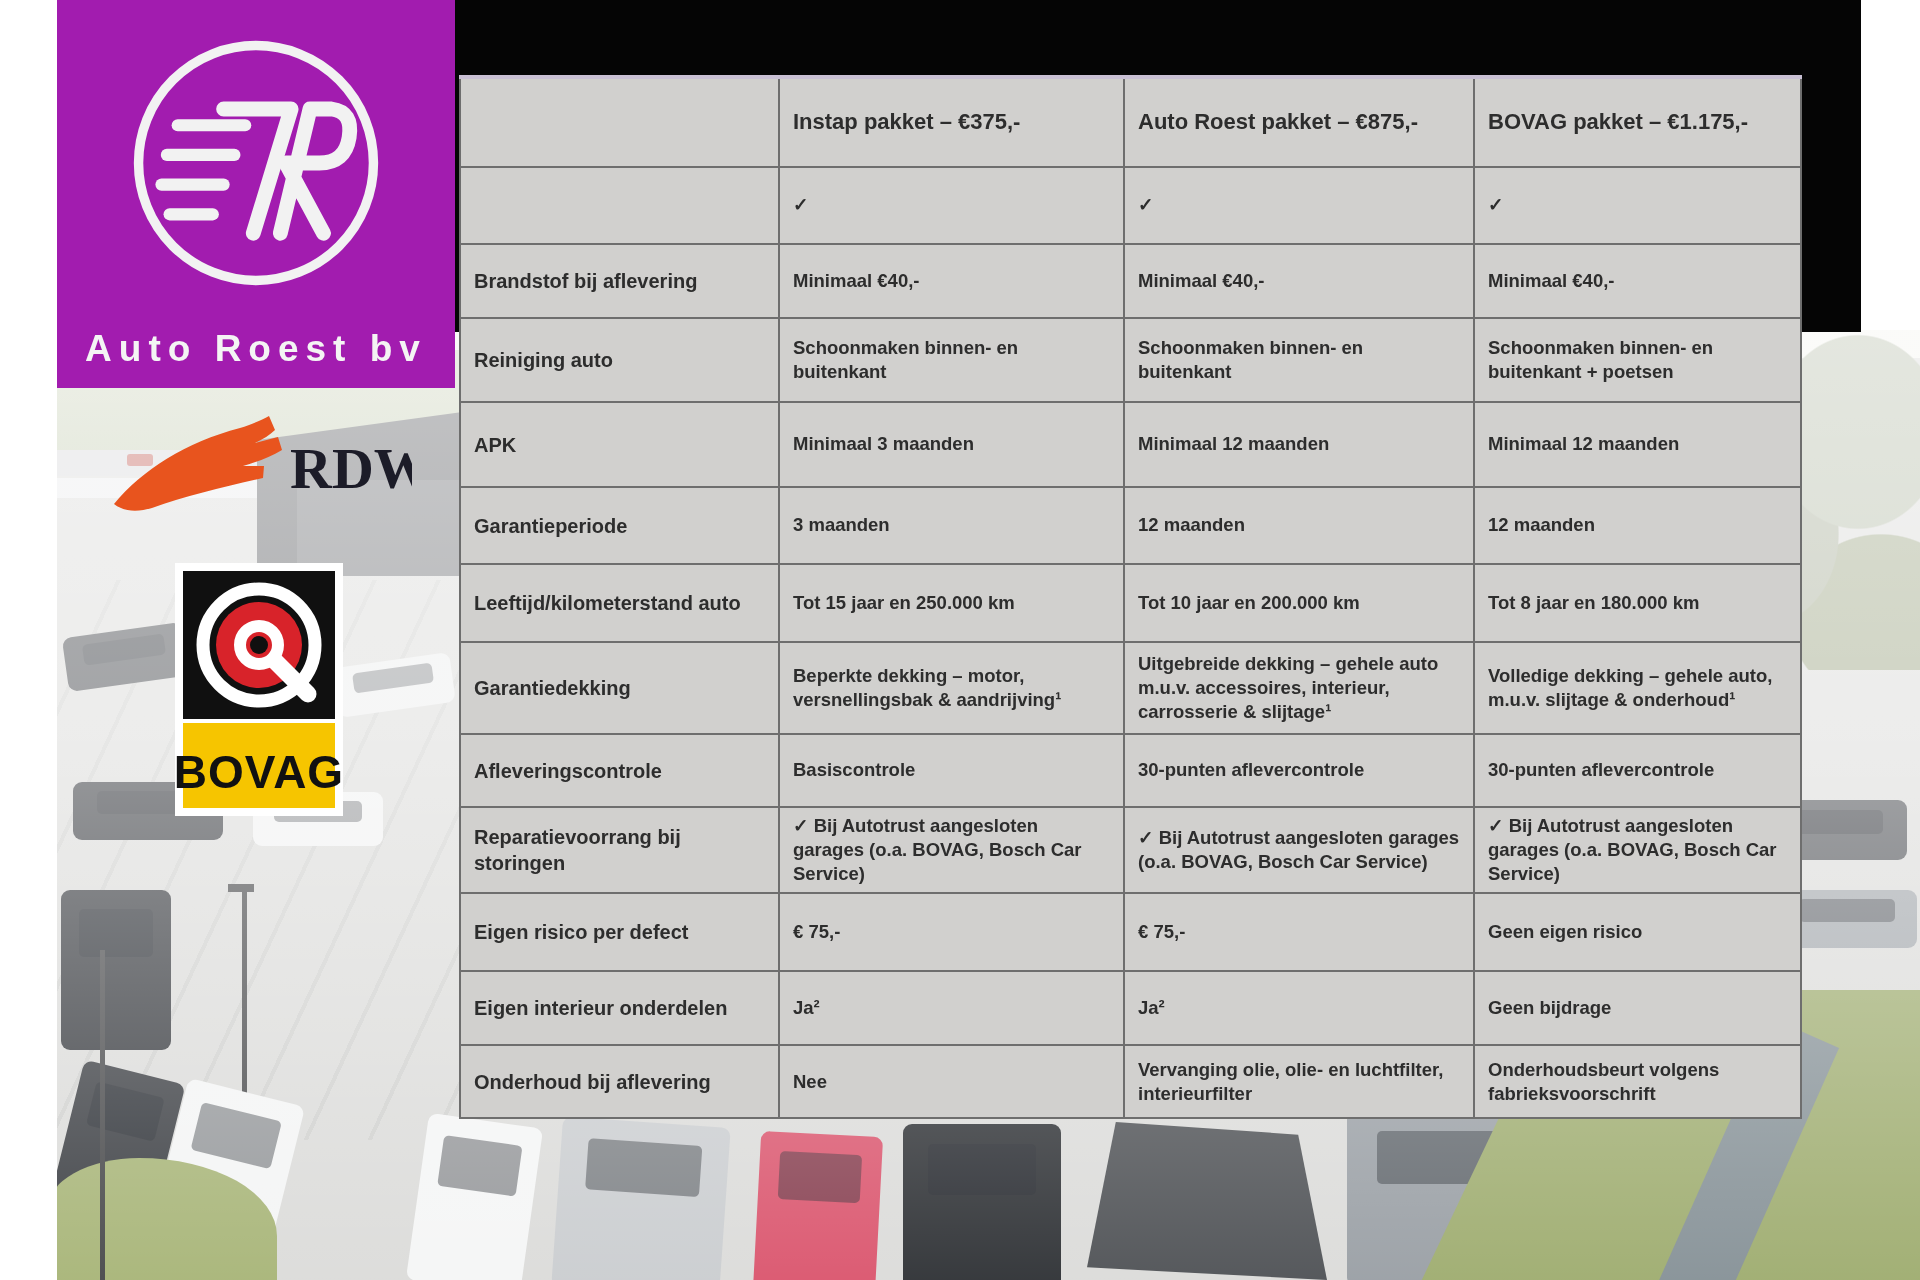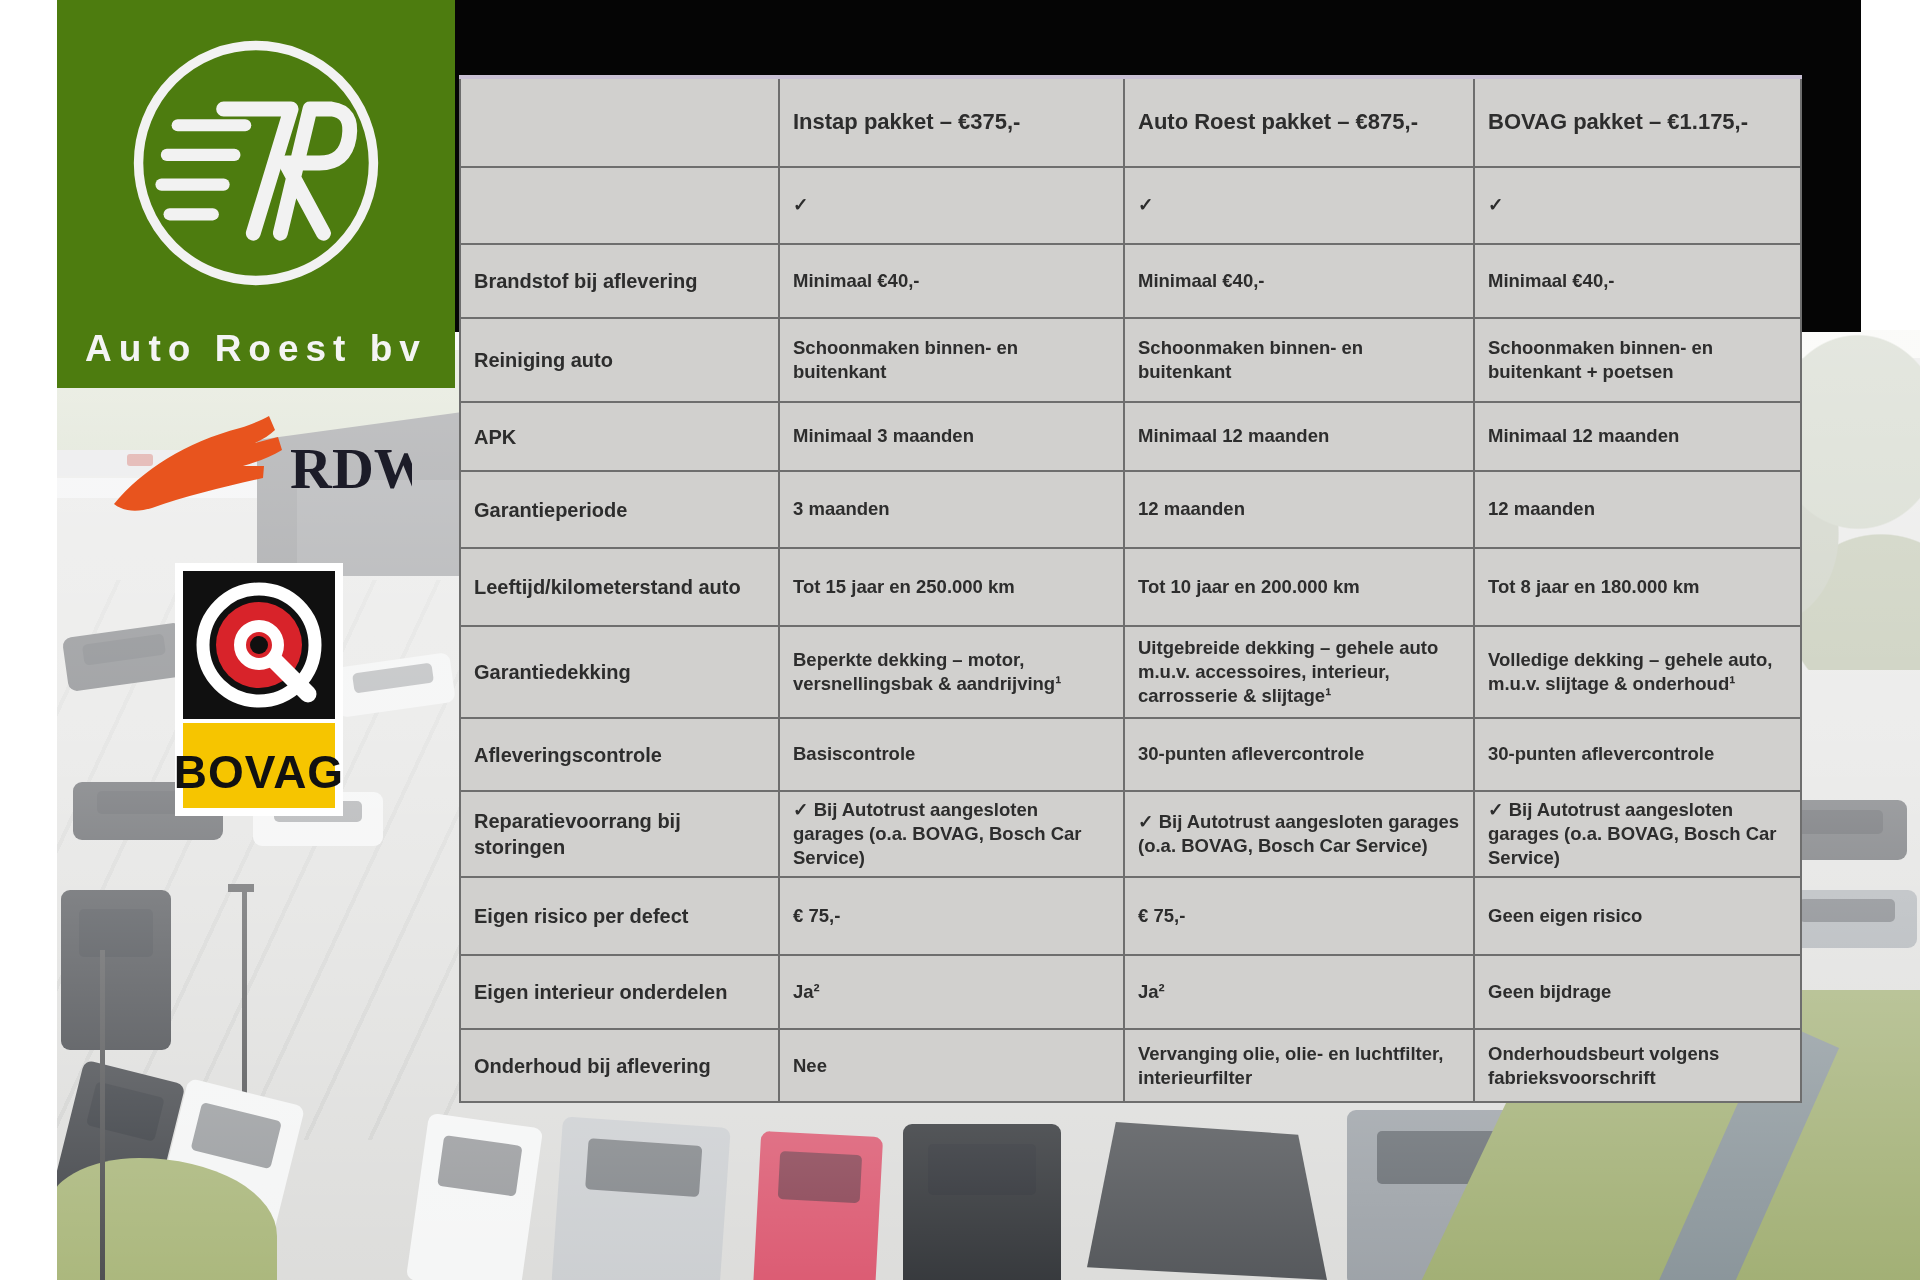--- a/index.html
+++ b/index.html
@@ -40,21 +40,21 @@
     background:rgba(22,27,33,.45);border-radius:5px;}
   .car.v::before{top:12%;height:30%;}
   .canopy{left:1030px;top:792px;width:240px;height:158px;background:#43464a;
     clip-path:polygon(12% 0, 88% 8%, 100% 100%, 0 92%);}
 
   .photo::after{content:"";position:absolute;inset:0;
     background:linear-gradient(rgba(255,255,255,.65), rgba(255,255,255,.52) 42%, rgba(255,255,255,.30) 74%, rgba(255,255,255,.10));}
 
   
   .black-band{position:absolute;left:57px;top:0;width:1804px;height:332px;background:#050505;}
-  .logo-box{position:absolute;left:57px;top:0;width:398px;height:388px;background:#4d7c0f;}
+  .logo-box{position:absolute;left:57px;top:0;width:398px;height:388px;background:#a21caf;}
   .logo-box svg{position:absolute;left:64px;top:28px;}
   .company-name{position:absolute;left:0;right:0;bottom:18px;text-align:center;color:#f4f4f4;
     font-size:37px;font-weight:bold;letter-spacing:7px;}
 
   
   .rdw{position:absolute;left:112px;top:416px;width:300px;height:100px;}
   .bovag{position:absolute;left:175px;top:563px;width:168px;height:253px;}
   .bosch{position:absolute;left:158px;top:874px;width:202px;height:202px;}
 
   
@@ -178,21 +178,21 @@
           <td class="val">Minimaal €40,-</td>
           <td class="val">Minimaal €40,-</td>
           <td class="val">Minimaal €40,-</td>
         </tr>
         <tr style="height: 84px;">
           <td class="lbl">Reiniging auto</td>
           <td class="val">Schoonmaken binnen- en buitenkant</td>
           <td class="val">Schoonmaken binnen- en buitenkant</td>
           <td class="val">Schoonmaken binnen- en buitenkant + poetsen</td>
         </tr>
-        <tr style="height: 69px;">
+        <tr style="height: 85px;">
           <td class="lbl">APK</td>
           <td class="val">Minimaal 3 maanden</td>
           <td class="val">Minimaal 12 maanden</td>
           <td class="val">Minimaal 12 maanden</td>
         </tr>
         <tr style="height: 77px;">
           <td class="lbl">Garantieperiode</td>
           <td class="val">3 maanden</td>
           <td class="val">12 maanden</td>
           <td class="val">12 maanden</td>

